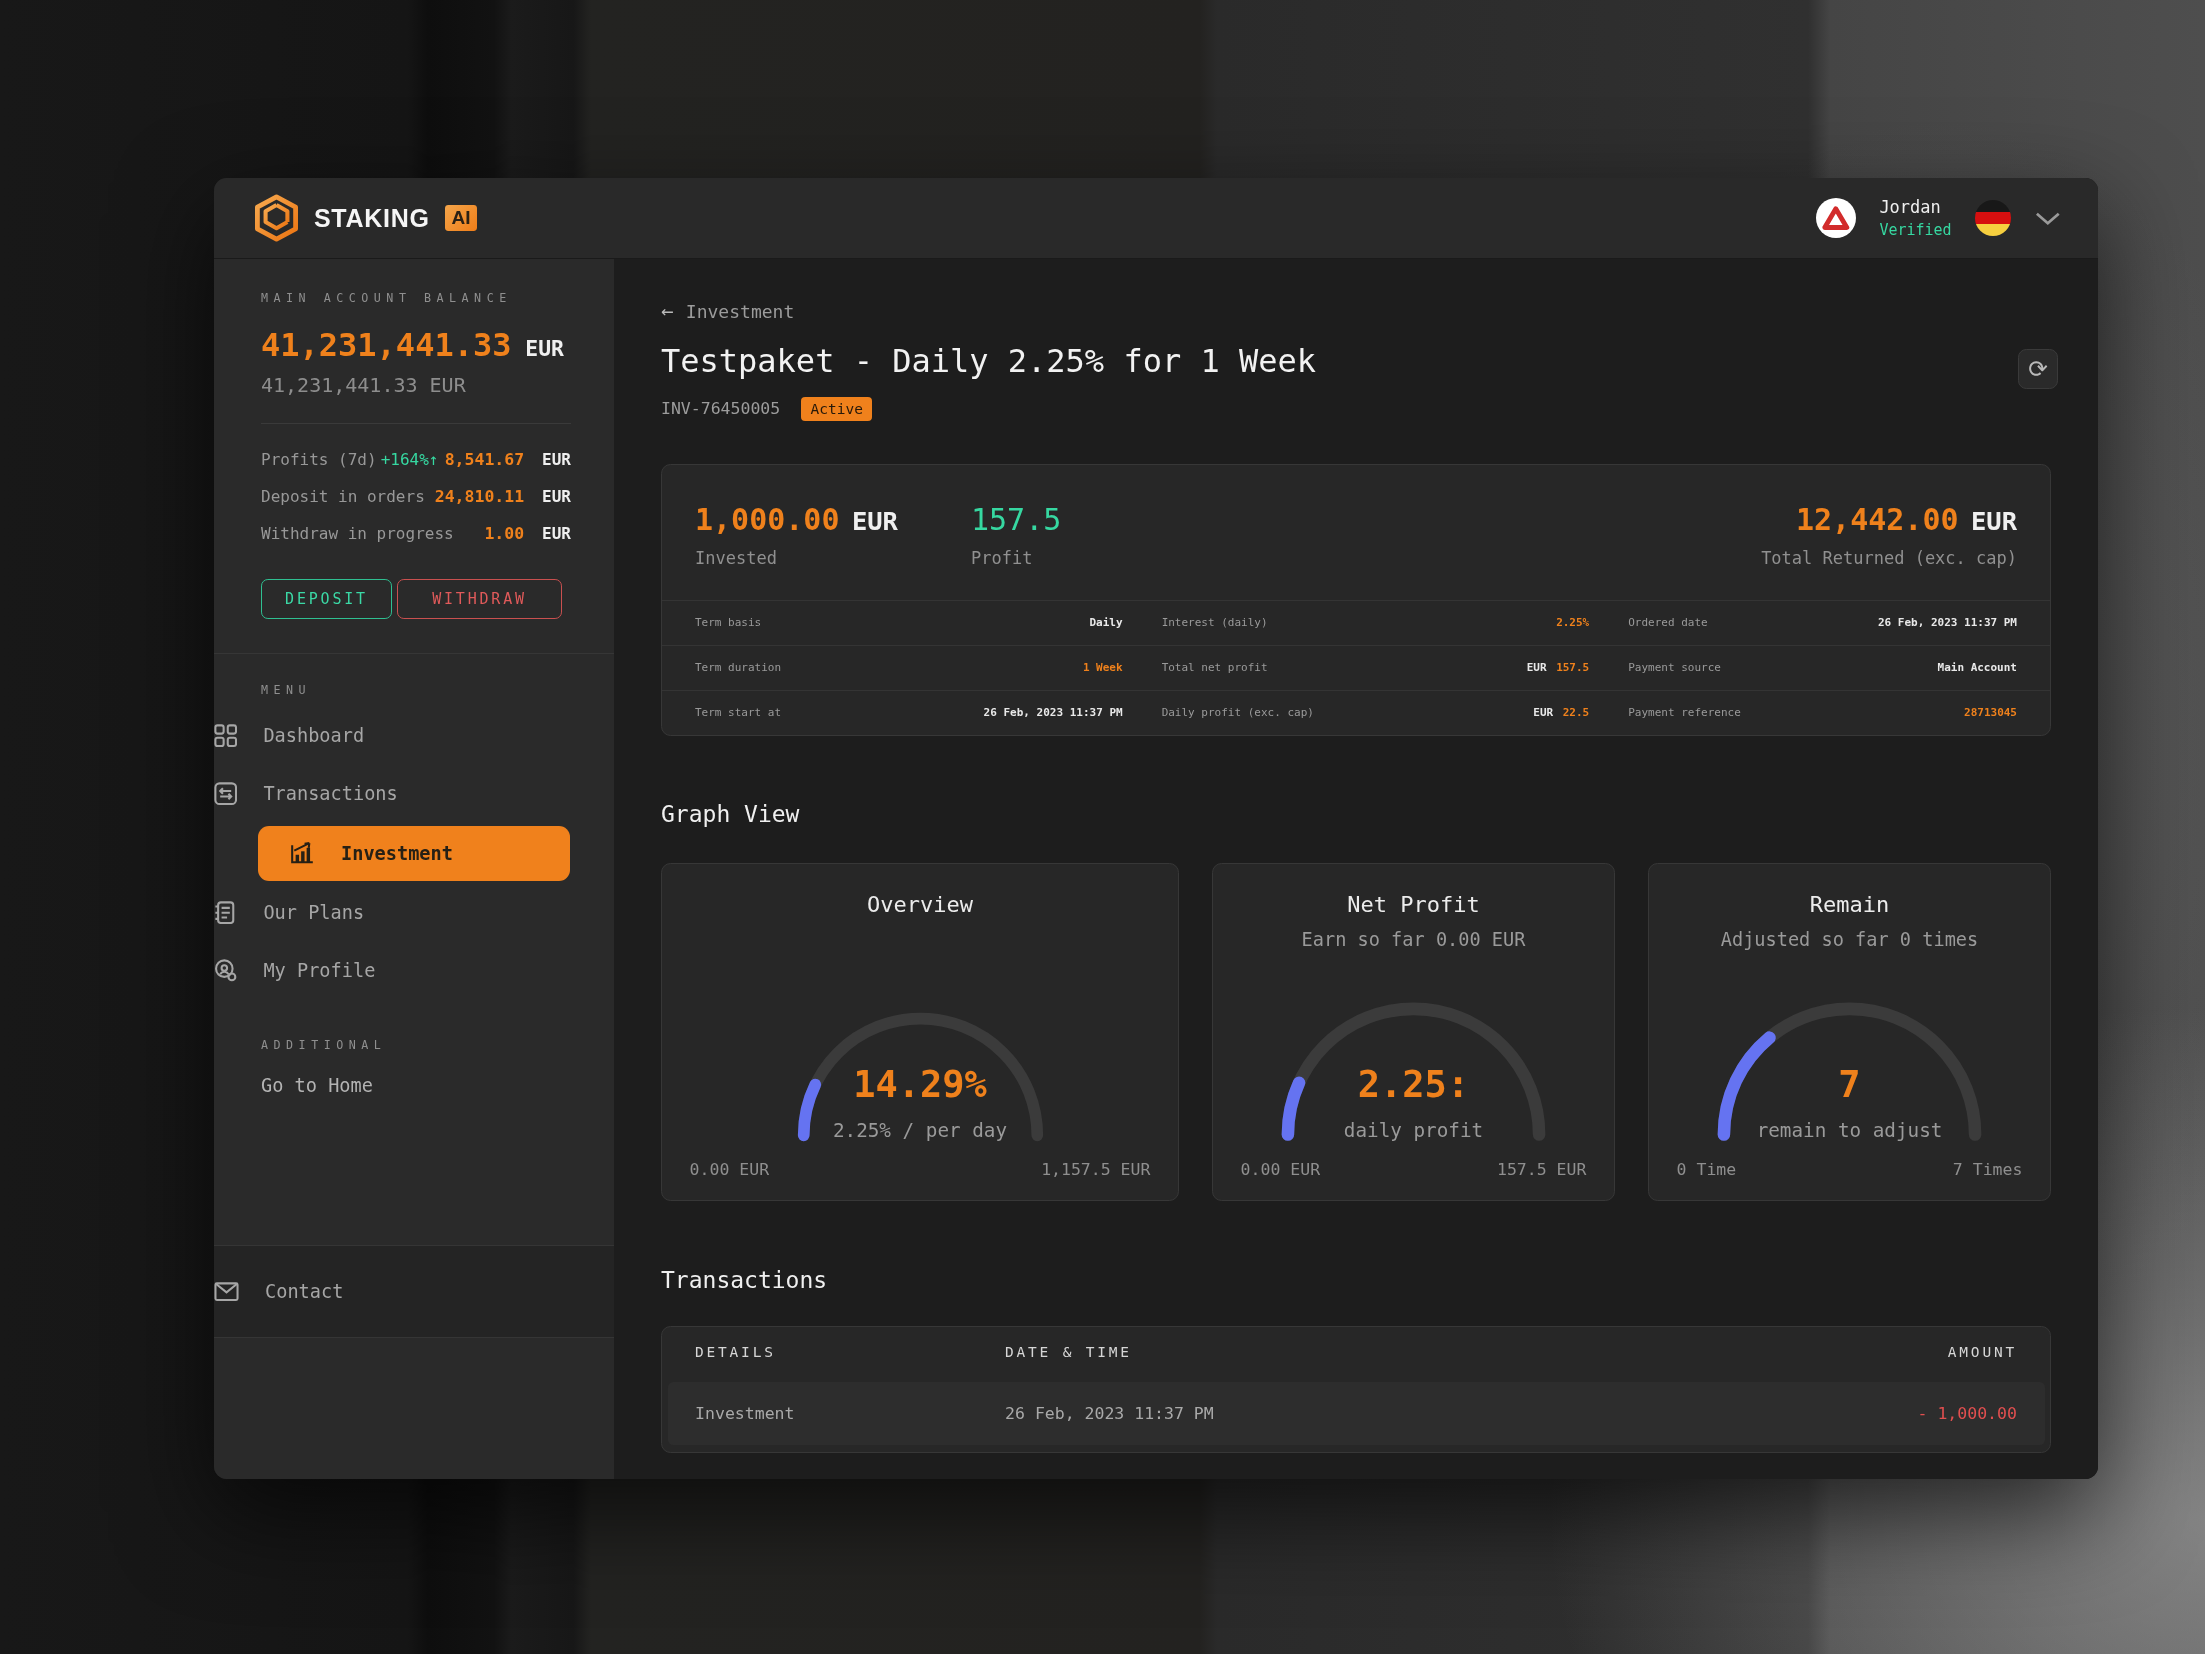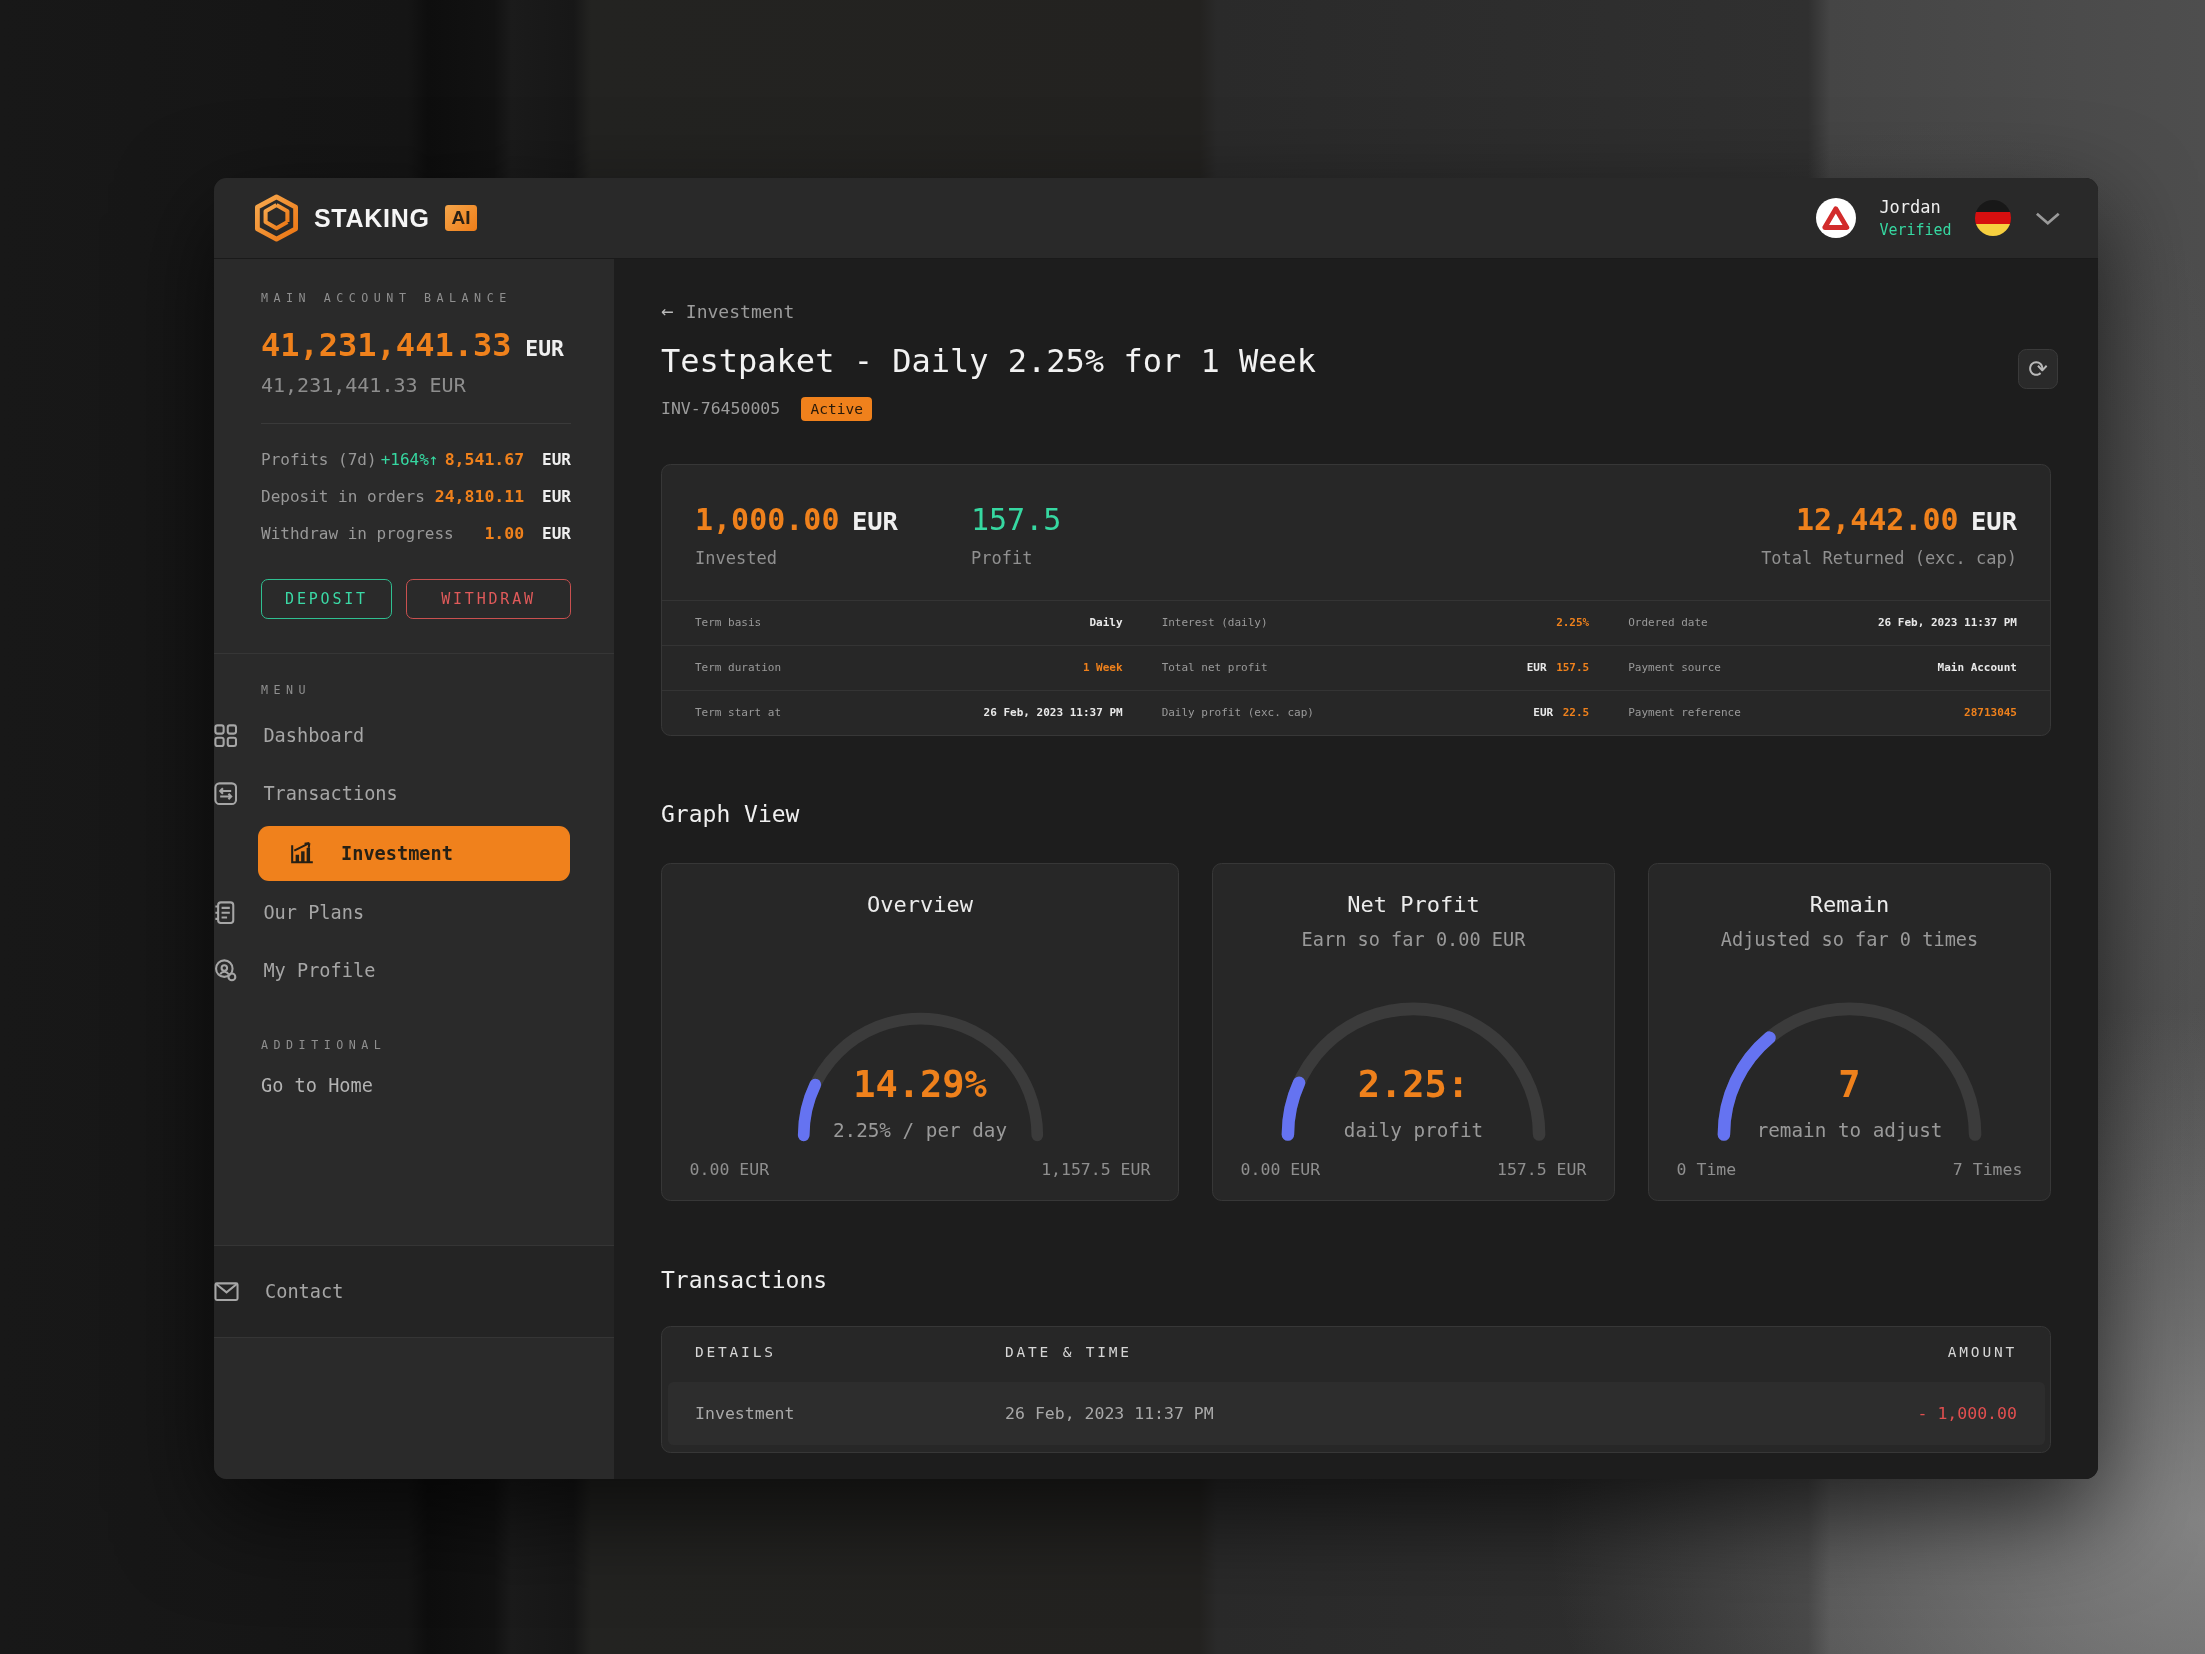--- a/index.html
+++ b/index.html
@@ -49,21 +49,21 @@
   .balance-cur { font-size:21.4px; font-weight:bold; color:#f0f0f0; }
   .balance-sec { font-size:20px; color:#8d8d8d; margin-top:9.6px; }
   .divider { border-top:1.4px solid #3a3a3a; margin-top:26px; }
   .stats { padding-top:26px; }
   .stat-row { display:flex; align-items:baseline; margin-bottom:18px; font-size:16px; }
   .stat-label { color:#989898; }
   .stat-delta { color:#36d8a1; margin-left:4.1px; }
   .stat-right { margin-left:auto; }
   .stat-val { color:#ef811c; font-weight:bold; font-size:16.5px; }
   .stat-cur { color:#efefef; font-weight:bold; font-size:16px; margin-left:8.3px; }
-  .btn-row { display:flex; gap:5px; padding-top:18px;justify-content:space-between; }
+  .btn-row { display:flex; gap:5px; padding-top:18px; }
   .btn { height:40px; border-radius:6.9px; background:transparent; font-size:15px; letter-spacing:2.8px;
          display:flex; align-items:center; justify-content:center; cursor:pointer;
          font-family:"DejaVu Sans Mono","Liberation Mono",monospace; }
   .btn-deposit { width:131px; border:1.4px solid #2fbf91; color:#3bd9a6; }
   .btn-withdraw { width:165px; border:1.4px solid #c9504f; color:#e05a5a; }
   .menu-divider { border-top:1.4px solid #363636; margin-top:34px; }
   .menu-label { padding:29px 47px 9.6px; }
   .menu-item { display:flex; align-items:center; gap:26px; height:58px; 
                color:#a6a6a6; font-size:18.6px; cursor:pointer; }
   .menu-item svg { flex:0 0 auto; }

